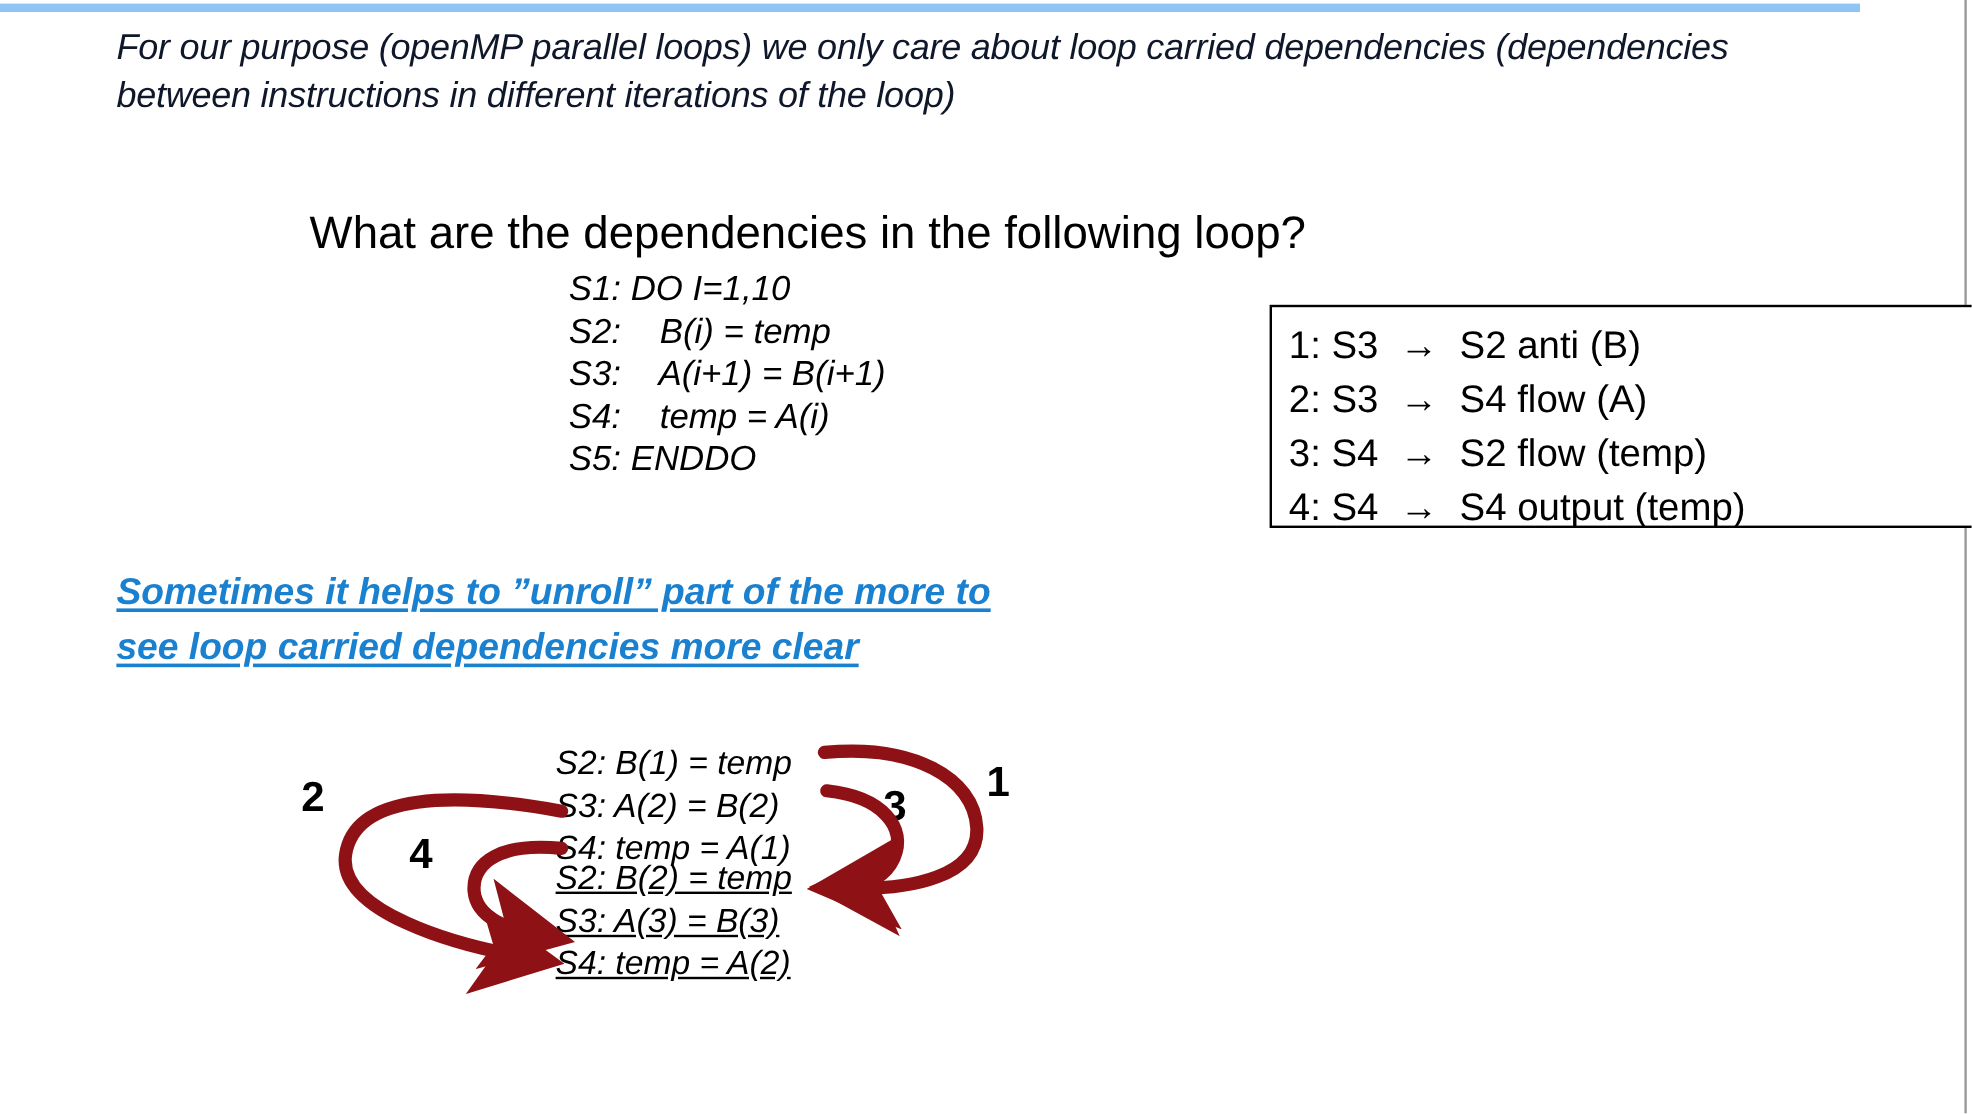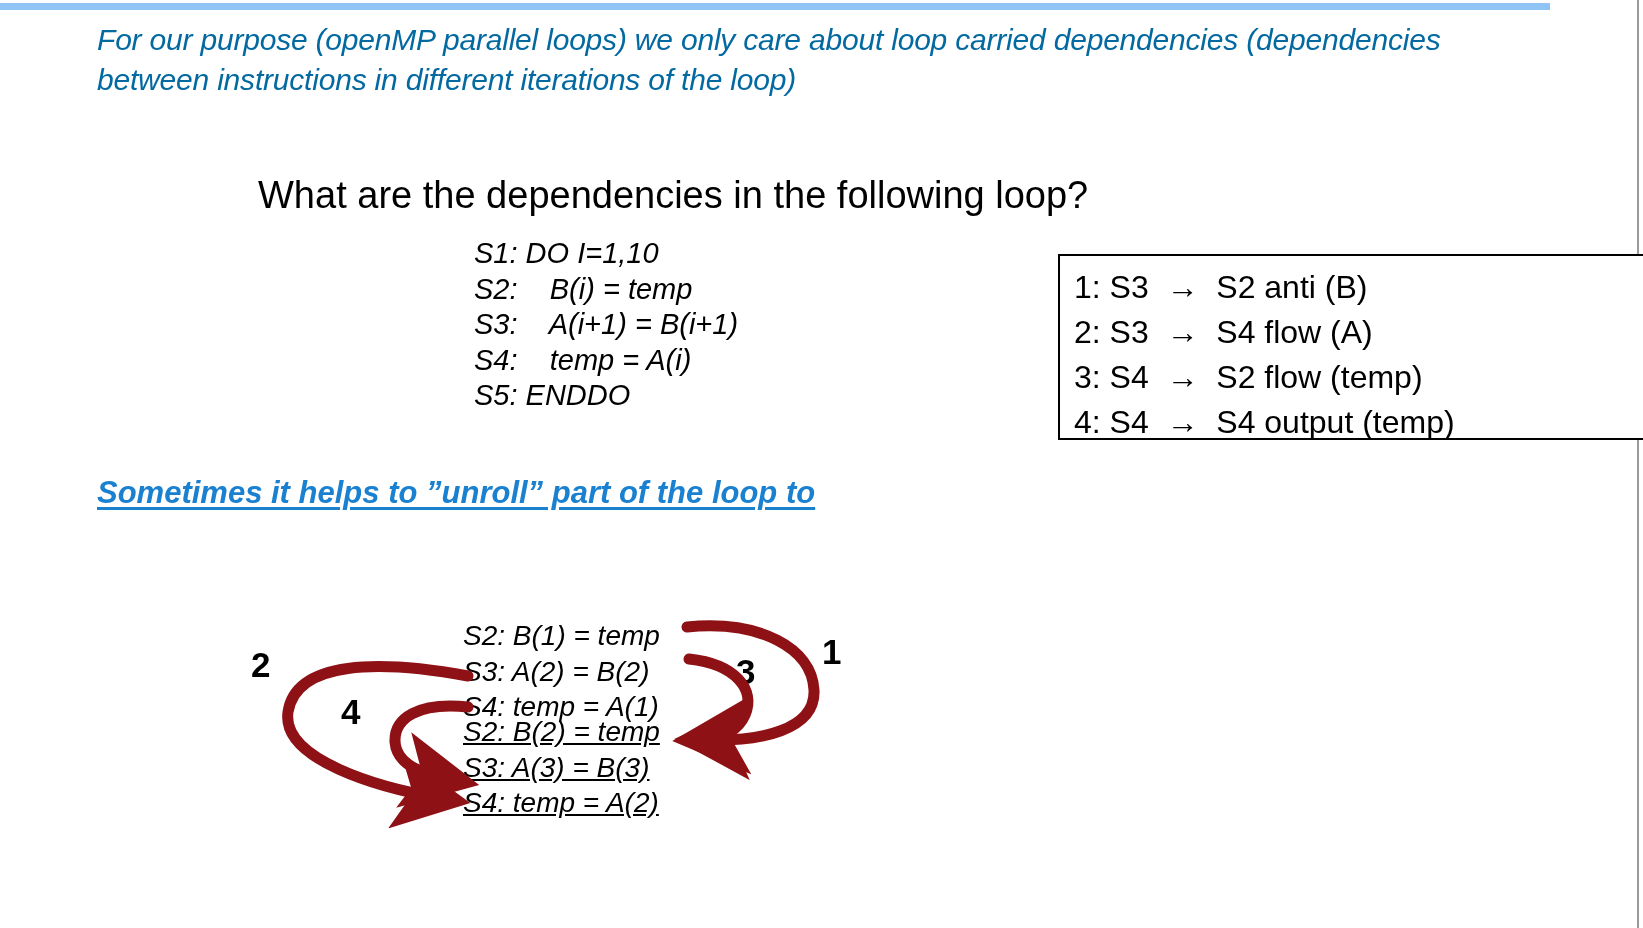--- a/index.html
+++ b/index.html
@@ -34,21 +34,21 @@
     height: 928px;
     background: #9a9a9a;
   }
 
   
   #intro {
     position: absolute;
     left: 97px;
     top: 20px;
     width: 1400px;
-    color: #0369a1;
+    color: #0f172a;
     font-size: 30px;
     font-style: italic;
     line-height: 40px;
     letter-spacing: -0.2px;
   }
 
   
   #question {
     position: absolute;
     left: 258px;
@@ -57,21 +57,21 @@
     font-size: 38px;
     line-height: 52px;
     white-space: nowrap;
     margin-top: 32px;
   }
 
   
   #code-block {
     position: absolute;
     left: 474px;
-    top: 236px;
+    top: 224px;
     color: #000000;
     font-size: 29px;
     font-style: italic;
     line-height: 35.5px;
     white-space: pre;
   }
 
   
   #dep-box {
     position: absolute;
@@ -162,21 +162,22 @@
 S5: ENDDO</div>
 
 <div id="dep-box">
   <div class="dep-line">1: S3  →  S2 anti (B)</div>
   <div class="dep-line">2: S3  →  S4 flow (A)</div>
   <div class="dep-line">3: S4  →  S2 flow (temp)</div>
   <div class="dep-line">4: S4  →  S4 output (temp)</div>
 </div>
 
 <div id="unroll-note">
-  <span class="u">Sometimes it helps to ”unroll” part of the loop to</span><br>
+  <span class="u">Sometimes it helps to ”unroll” part of the more to</span><br>
+  <span class="u">see loop carried dependencies more clear</span>
 </div>
 
 <div class="unrolled" id="unrolled-a">S2: B(1) = temp
 S3: A(2) = B(2)
 S4: temp = A(1)</div>
 
 <div class="unrolled" id="unrolled-b">S2: B(2) = temp
 S3: A(3) = B(3)
 S4: temp = A(2)</div>
 

